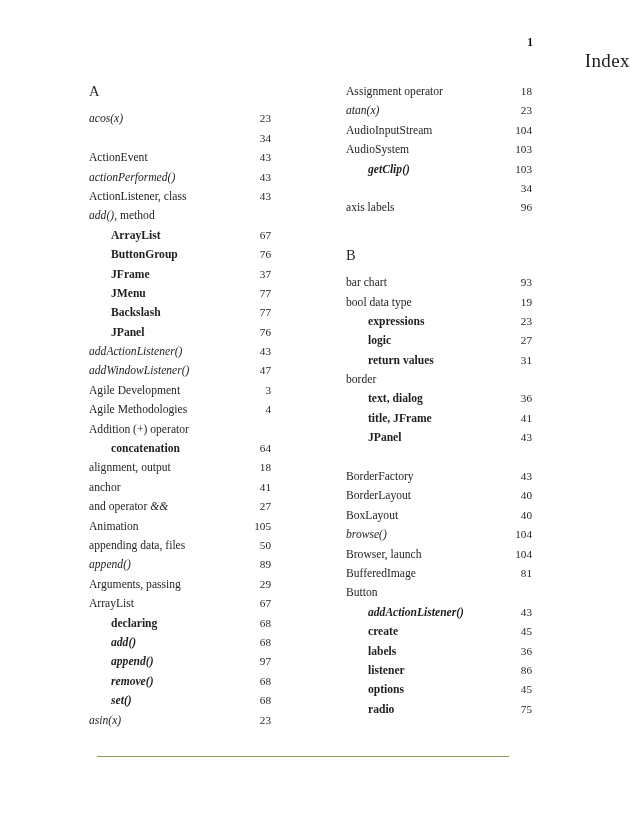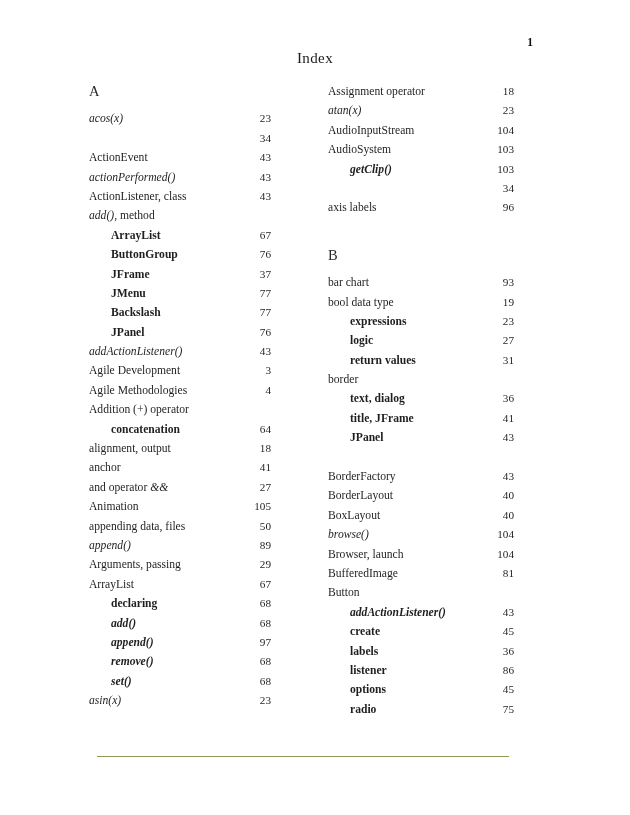--- a/index.html
+++ b/index.html
@@ -33,39 +33,39 @@
     color: #111;
     letter-spacing: 0;
   }
 
   
   .page-title {
     position: absolute;
     top: 50px;
     left: 0;
     width: 630px;
-    text-align: center;
-    font-size: 15px;
+    text-align: right;
+    font-size: 19px;
     color: #1b1b1b;
     letter-spacing: 0.4px;
   }
 
   
   .columns {
     position: absolute;
     top: 82px;
     left: 0;
     width: 630px;
   }
   .column {
     position: absolute;
     top: 0;
   }
   .column.left  { left: 89px;  width: 182px; }
-  .column.right { left: 328px; width: 185px; }
+  .column.right { left: 346px; width: 185px; }
 
   .section-letter {
     font-size: 14.5px;
     color: #2a2a2a;
     line-height: 19.4px;
     height: 19.4px;
     margin-bottom: 8px;
     font-weight: normal;
   }
   .column.right .section-letter {
@@ -133,20 +133,21 @@
           <div class="entry"><span class="term italic">actionPerformed()</span><span class="page">43</span></div>
           <div class="entry"><span class="term">ActionListener, class</span><span class="page">43</span></div>
           <div class="entry"><span class="term"><span class="italic">add()</span>, method</span></div>
           <div class="entry indent"><span class="term">ArrayList</span><span class="page">67</span></div>
           <div class="entry indent"><span class="term">ButtonGroup</span><span class="page">76</span></div>
           <div class="entry indent"><span class="term">JFrame</span><span class="page">37</span></div>
           <div class="entry indent"><span class="term">JMenu</span><span class="page">77</span></div>
           <div class="entry indent"><span class="term">Backslash</span><span class="page">77</span></div>
           <div class="entry indent"><span class="term">JPanel</span><span class="page">76</span></div>
           <div class="entry"><span class="term italic">addActionListener()</span><span class="page">43</span></div>
+          <div class="entry"><span class="term italic">addWindowListener()</span><span class="page">47</span></div>
           <div class="entry"><span class="term">Agile Development</span><span class="page">3</span></div>
           <div class="entry"><span class="term">Agile Methodologies</span><span class="page">4</span></div>
           <div class="entry"><span class="term">Addition (+) operator</span></div>
           <div class="entry indent"><span class="term">concatenation</span><span class="page">64</span></div>
           <div class="entry"><span class="term">alignment, output</span><span class="page">18</span></div>
           <div class="entry"><span class="term">anchor</span><span class="page">41</span></div>
           <div class="entry"><span class="term">and operator <span class="italic">&amp;&amp;</span></span><span class="page">27</span></div>
           <div class="entry"><span class="term">Animation</span><span class="page">105</span></div>
           <div class="entry"><span class="term">appending data, files</span><span class="page">50</span></div>
           <div class="entry"><span class="term italic">append()</span><span class="page">89</span></div>

